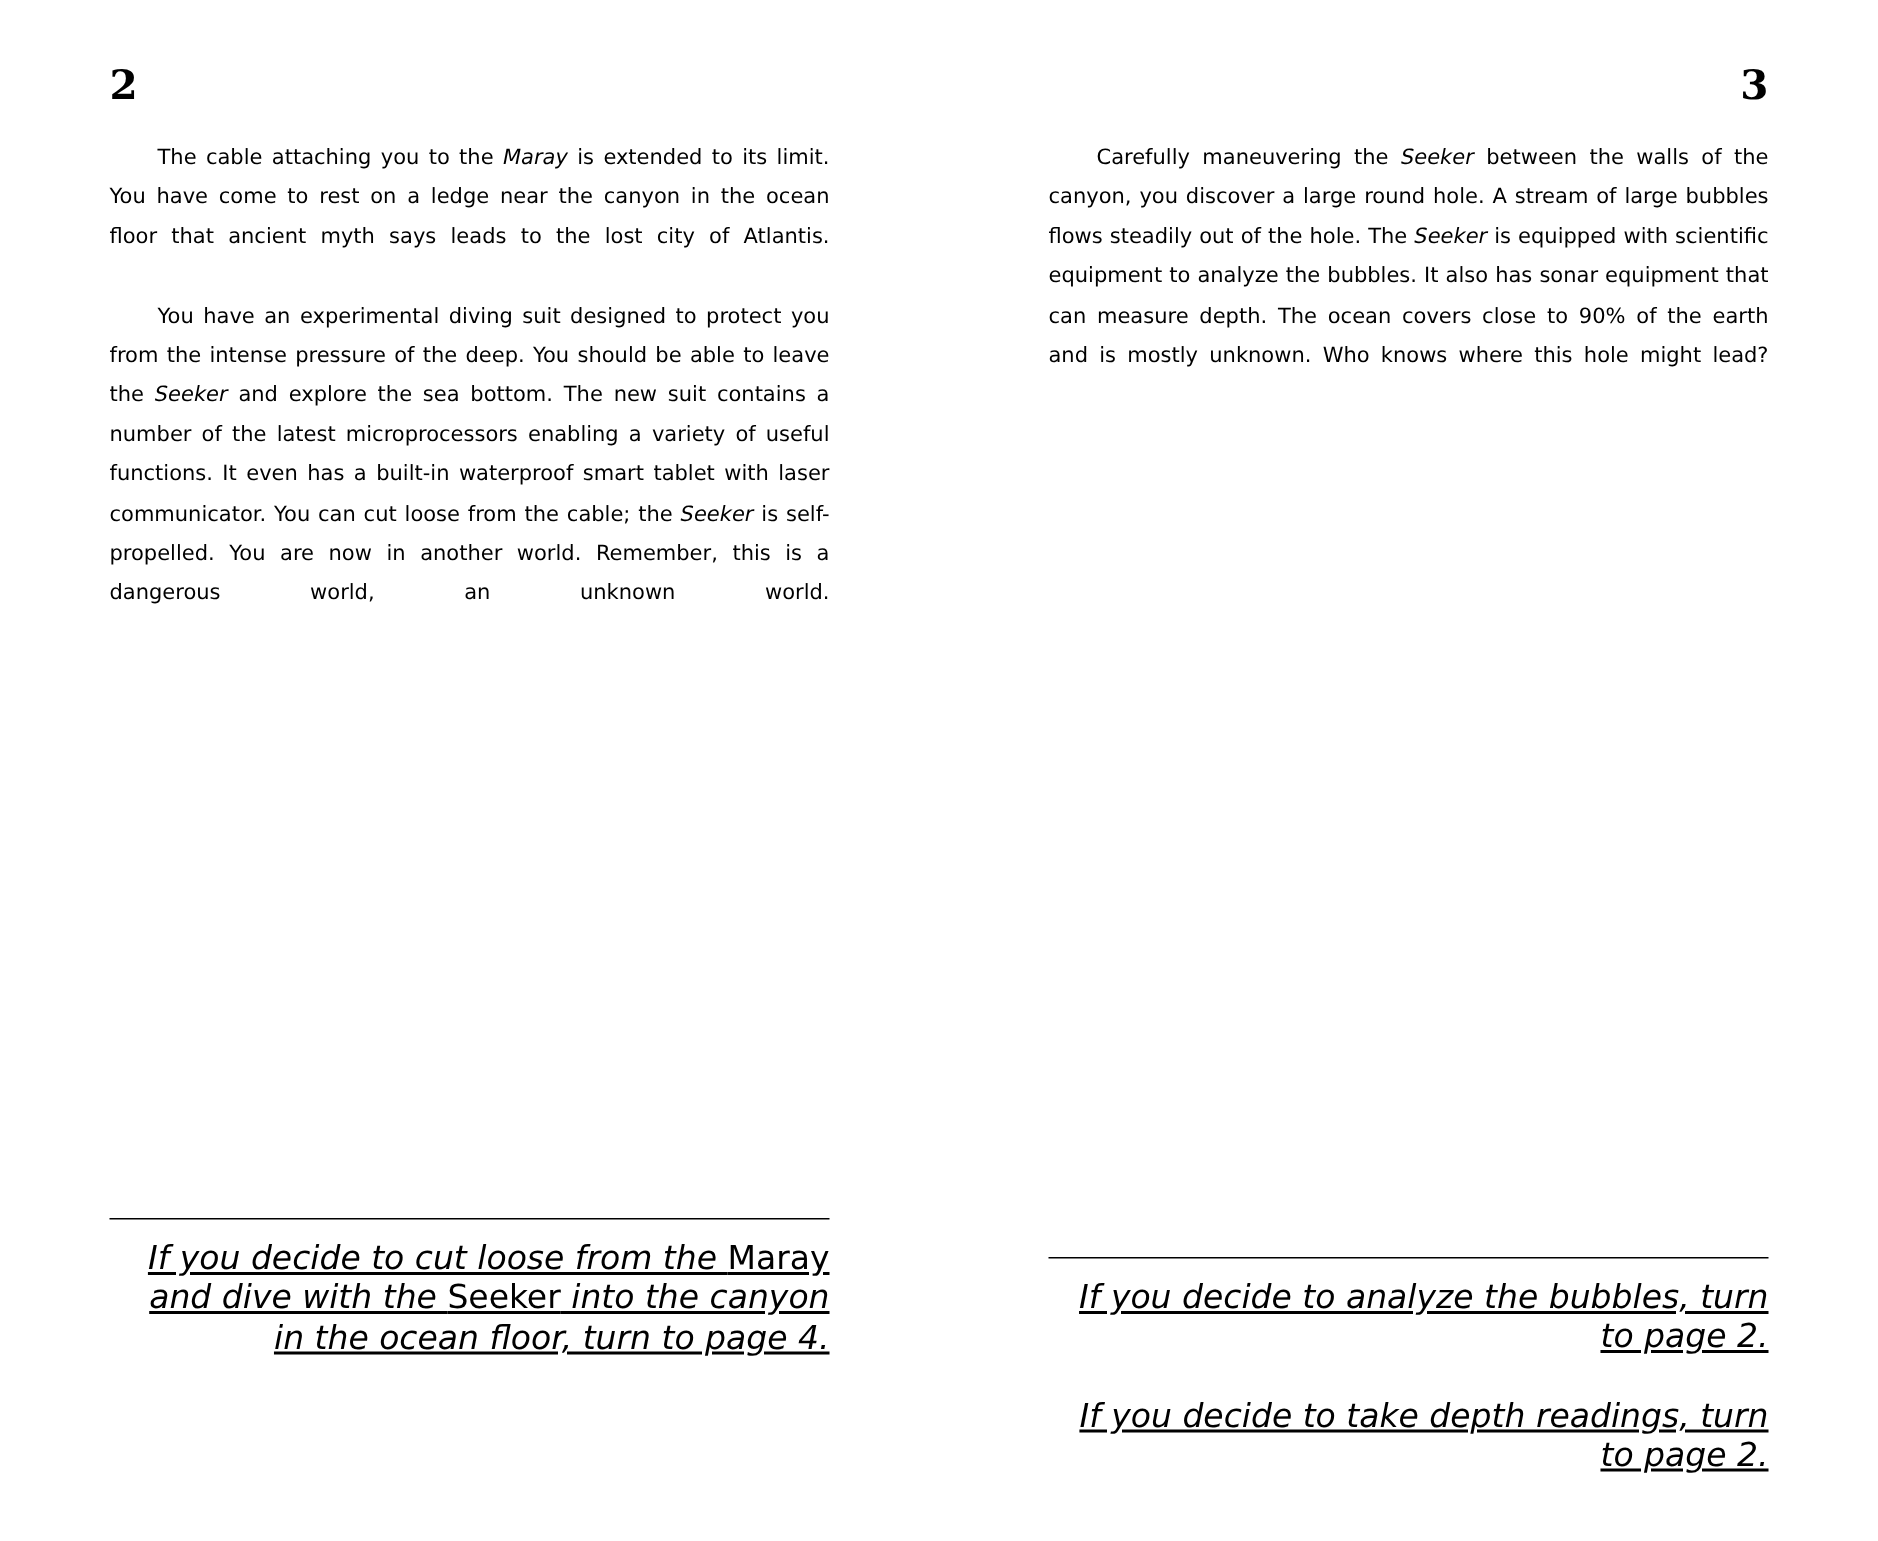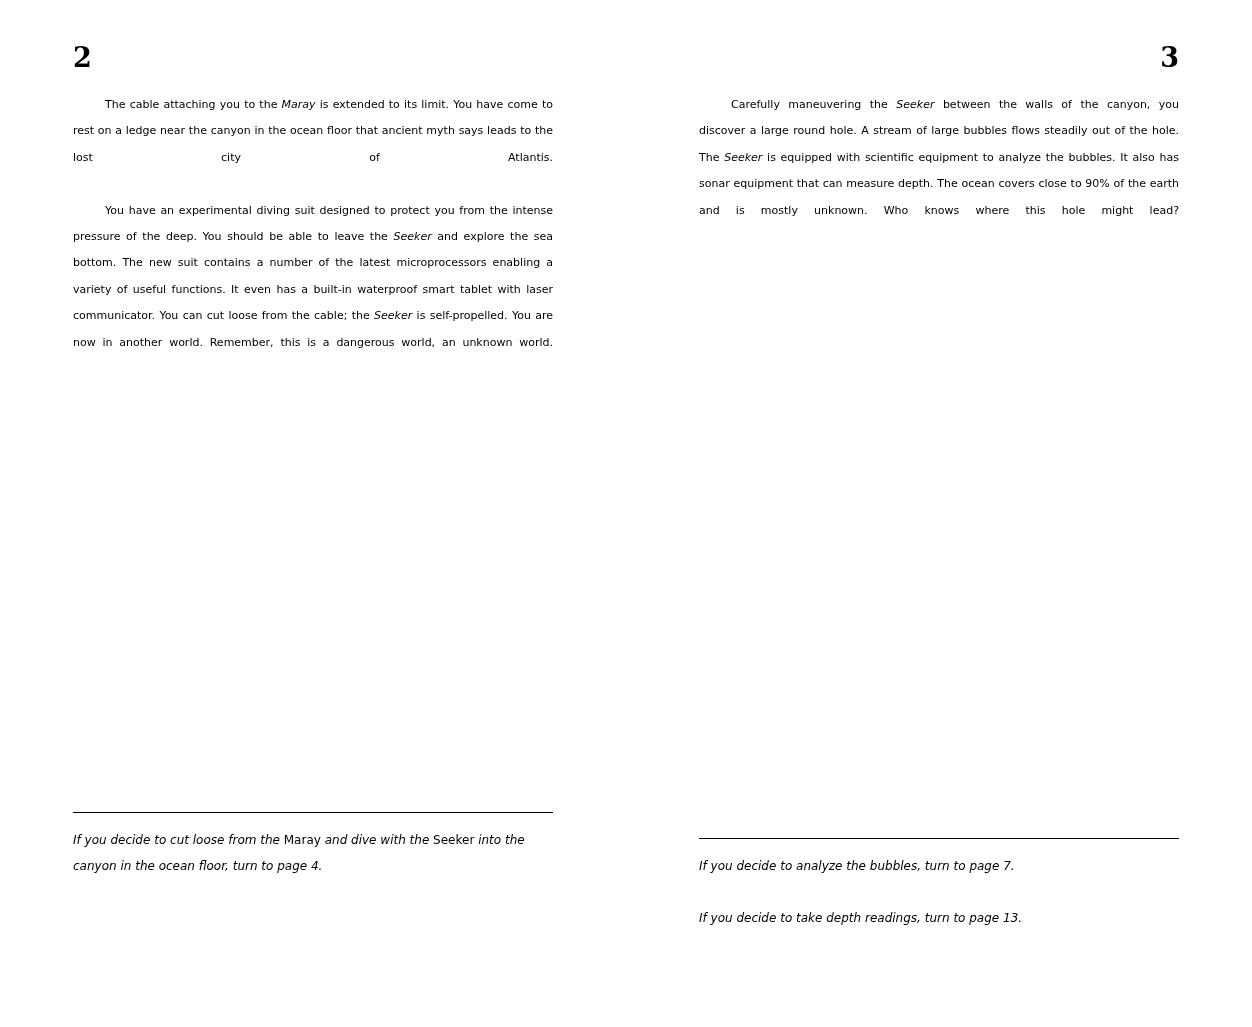--- a/index.html
+++ b/index.html
@@ -40,21 +40,21 @@
     font-size: 27px;
     line-height: 1;
     margin-top: 44px;
     height: 34px;
   }
   .folio-left { text-align: left; }
   .folio-right { text-align: right; }
 
   .body-text {
     margin-top: 14px;
-    font-size: 11px;
+    font-size: 14px;
     line-height: 26.4px;
     text-align: justify;
     text-justify: inter-word;
     -webkit-hyphens: none;
     hyphens: none;
   }
   .body-text p {
     margin: 0;
     text-indent: 32px;
   }
@@ -79,24 +79,25 @@
     top: 838px;
   }
   .rule {
     border: 0;
     border-top: 1px solid #000;
     margin: 0 0 14px 0;
     width: 100%;
   }
   .choice {
     font-style: italic;
-    font-size: 12px;
+    font-size: 22px;
     line-height: 26.4px;
-    text-align: left;
+    text-align: right;
     margin-bottom: 26px;
+    text-decoration: underline;
   }
   .choice:last-child { margin-bottom: 0; }
   .roman { font-style: normal; }
 </style>
 </head>
 <body>
 
 <div class="spread">
 
   <div class="page page-left">
@@ -115,18 +116,18 @@
 
   <div class="page page-right">
     <div class="folio folio-right">3</div>
 
     <div class="body-text">
       <p>Carefully maneuvering the <span class="ital">Seeker</span> between the walls of the canyon, you discover a large round hole. A stream of large bubbles flows steadily out of the hole. The <span class="ital">Seeker</span> is equipped with scientific equipment to analyze the bubbles. It also has sonar equipment that can measure depth. The ocean covers close to 90% of the earth and is mostly unknown. Who knows where this hole might lead?</p>
     </div>
 
     <div class="choices choices-right">
       <hr class="rule">
-      <div class="choice">If you decide to analyze the bubbles, turn to page 7.</div>
-      <div class="choice">If you decide to take depth readings, turn to page 13.</div>
+      <div class="choice">If you decide to analyze the bubbles, turn to page 2.</div>
+      <div class="choice">If you decide to take depth readings, turn to page 2.</div>
     </div>
   </div>
 
 </div>
 
 </body></html>

